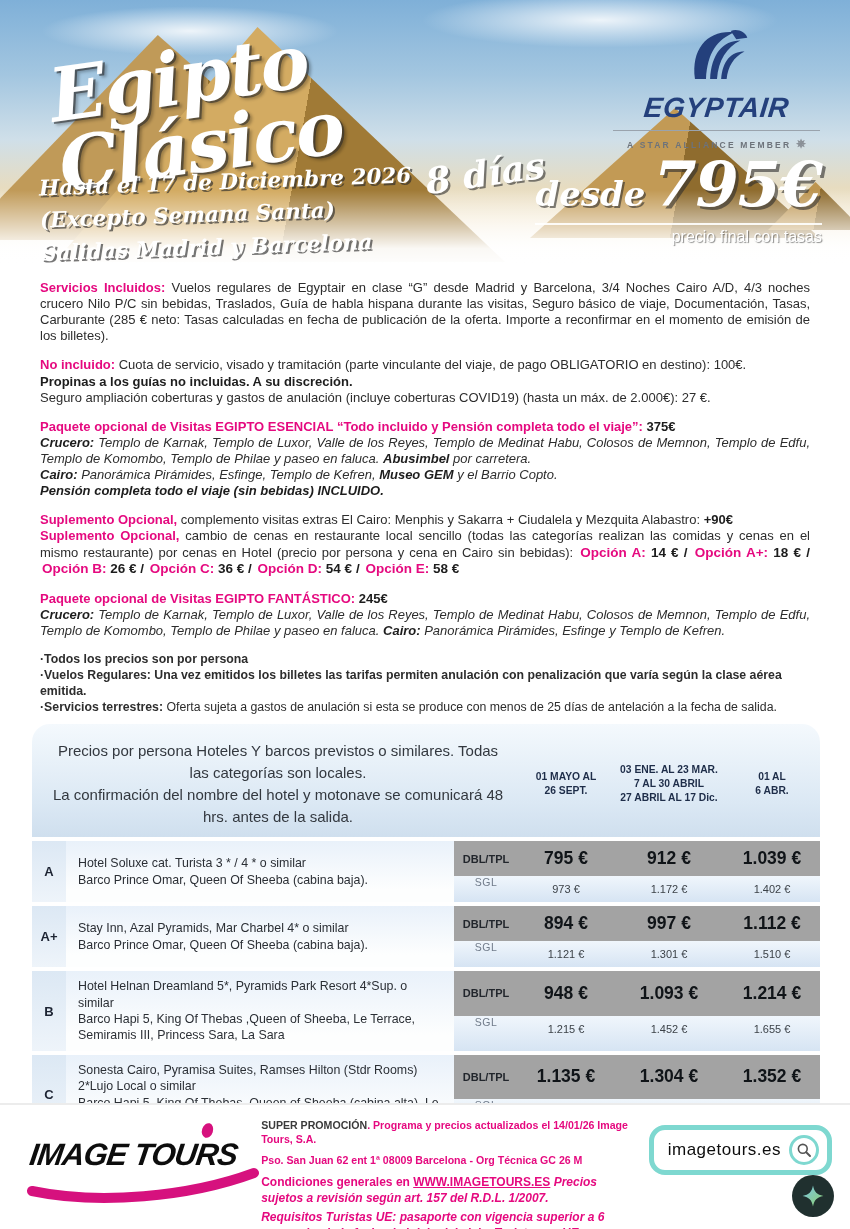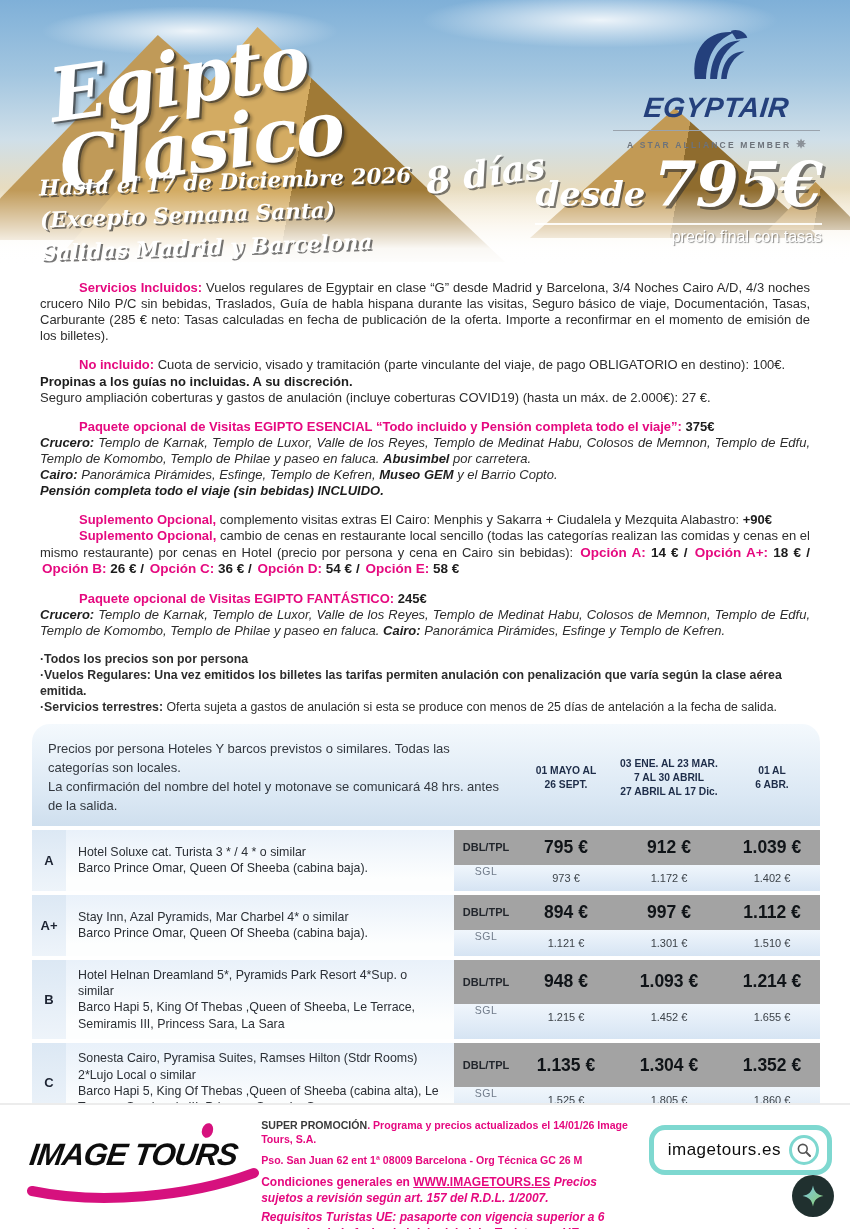--- a/index.html
+++ b/index.html
@@ -39,34 +39,34 @@
   .hero-price { position:absolute; right:28px; top:148px; text-align:right; }
   .price-prefix { font-size:34px; margin-right:8px; text-shadow:2px 2px 0 rgba(45,45,45,.6); }
   .price-main { font-size:62px; letter-spacing:-1px; text-shadow:3px 3px 0 rgba(45,45,45,.6); }
   .price-note { margin-top:2px; border-top:2px solid rgba(255,255,255,.9); padding-top:3px;
     font-size:16px; color:#fff; font-weight:normal; font-family:"Liberation Sans",sans-serif;
     text-shadow:1px 1px 1px rgba(60,60,60,.6); }
 
   
   .content { padding:12px 40px 0 40px; color:#2d2d2d; font-size:13px; line-height:1.24; }
   .sec { margin-bottom:13px; text-align:justify; }
-  .magenta { color:#E5097F; font-weight:bold;margin-left:39px; }
+  .magenta { color:#E5097F; font-weight:bold; }
   b.dark { color:#1d1d1d; }
   .it { font-style:italic; }
   .opt-line { margin-top:2px; font-weight:bold; font-size:13.5px; color:#1d1d1d; }
   .opt-line .magenta { margin-left:2px; }
   .notes { font-size:12.3px; line-height:1.3; margin-bottom:8px; }
   .notes .bold-line { font-weight:bold; }
 
   
   .ptable { margin:4px 30px 0 32px; width:788px; border-radius:18px 18px 10px 10px; overflow:hidden; }
   .t-head { display:grid; grid-template-columns:486px 96px 110px 96px;
     background:linear-gradient(180deg,#f4f9fd 0%,#dbe8f4 70%,#cfdfee 100%);
     padding:16px 0 10px 0; align-items:center; }
-  .t-intro { font-size:13px; color:#33383f; padding:0 10px 0 16px; line-height:1.45; }
+  .t-intro { font-size:15px; color:#33383f; padding:0 10px 0 16px; line-height:1.45;text-align:center; }
   .t-col { font-size:10.3px; font-weight:bold; color:#1e2d49; text-align:center; line-height:1.35; padding:0 4px; }
   .t-block { display:grid; grid-template-columns:34px 388px 64px 96px 110px 96px;
     margin-top:4px; background:#fff; }
   .c-letter { grid-row:1/3; display:flex; align-items:center; justify-content:center;
     font-weight:bold; font-size:13px; color:#1d2433;
     background:linear-gradient(180deg,#dce8f4,#eef4fa); }
   .c-desc { grid-row:1/3; padding:7px 10px 7px 12px; font-size:12.4px; color:#2b2f35; line-height:1.32;
     background:linear-gradient(180deg,#e9f1fa 0%,#fdfefe 80%); display:flex; flex-direction:column; justify-content:center; }
   .r-dbl { background:#a3a3a3; display:flex; align-items:center; justify-content:center; }
   .r-sgl { background:linear-gradient(180deg,#f0f6fc 0%,#d6e4f3 100%); display:flex; align-items:flex-start; justify-content:center; }

